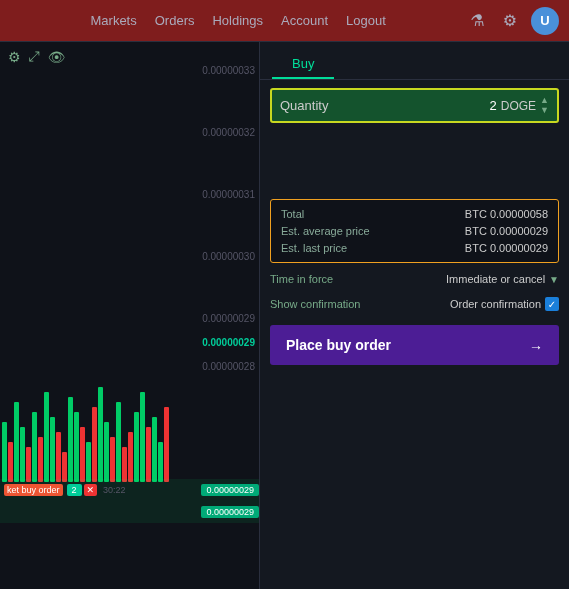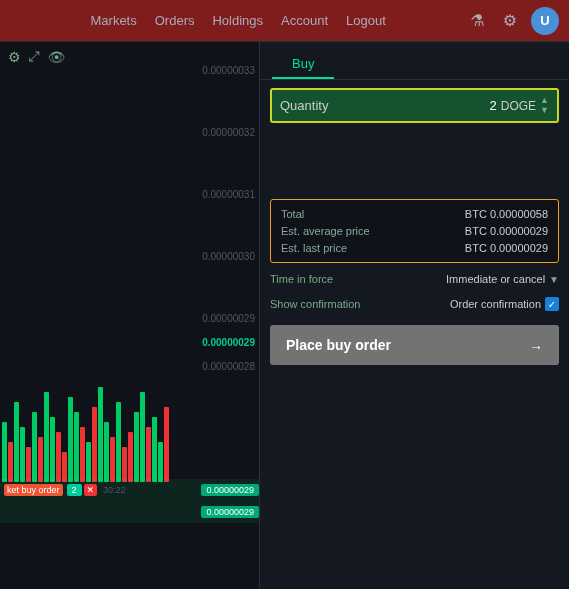--- a/index.html
+++ b/index.html
@@ -306,21 +306,21 @@
       border-radius: 2px;
       display: inline-flex;
       align-items: center;
       justify-content: center;
       color: #fff;
       font-size: 10px;
     }
 
     
     .place-order-btn {
-      background: #737373;
+      background: #4c1d95;
       border: none;
       color: #fff;
       font-size: 14px;
       font-weight: bold;
       padding: 12px 16px;
       border-radius: 3px;
       cursor: pointer;
       display: flex;
       align-items: center;
       justify-content: space-between;

